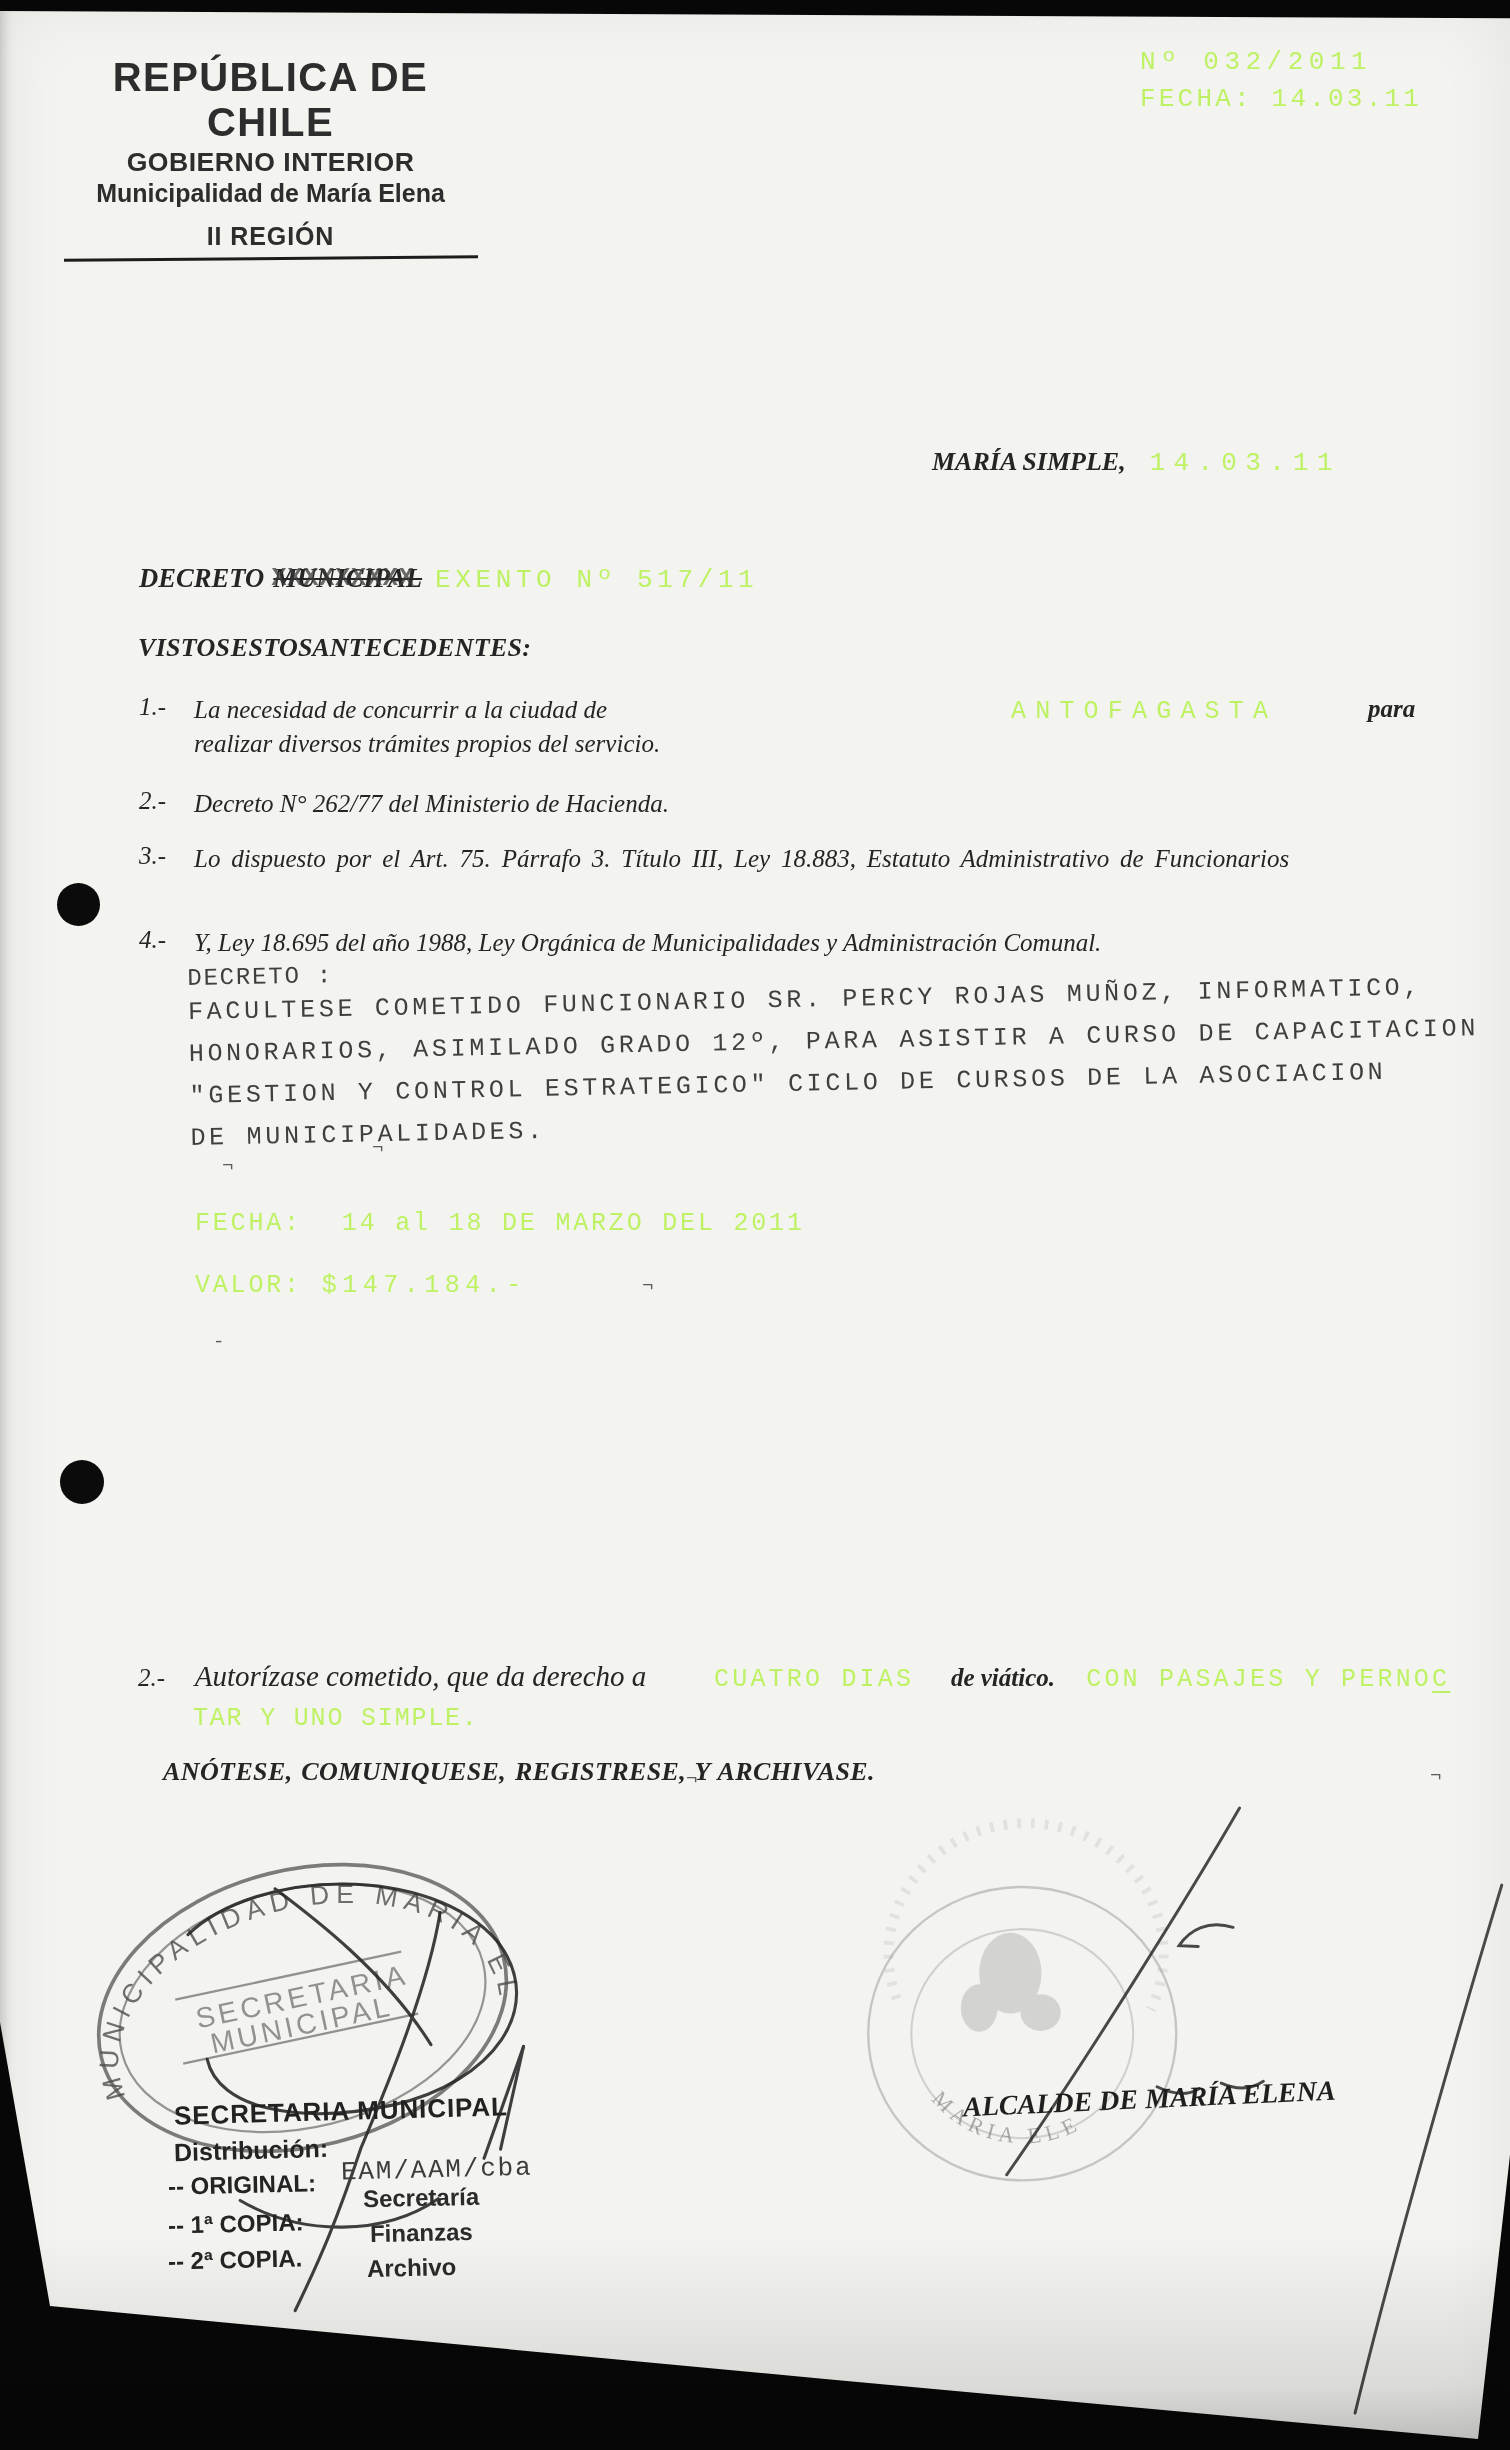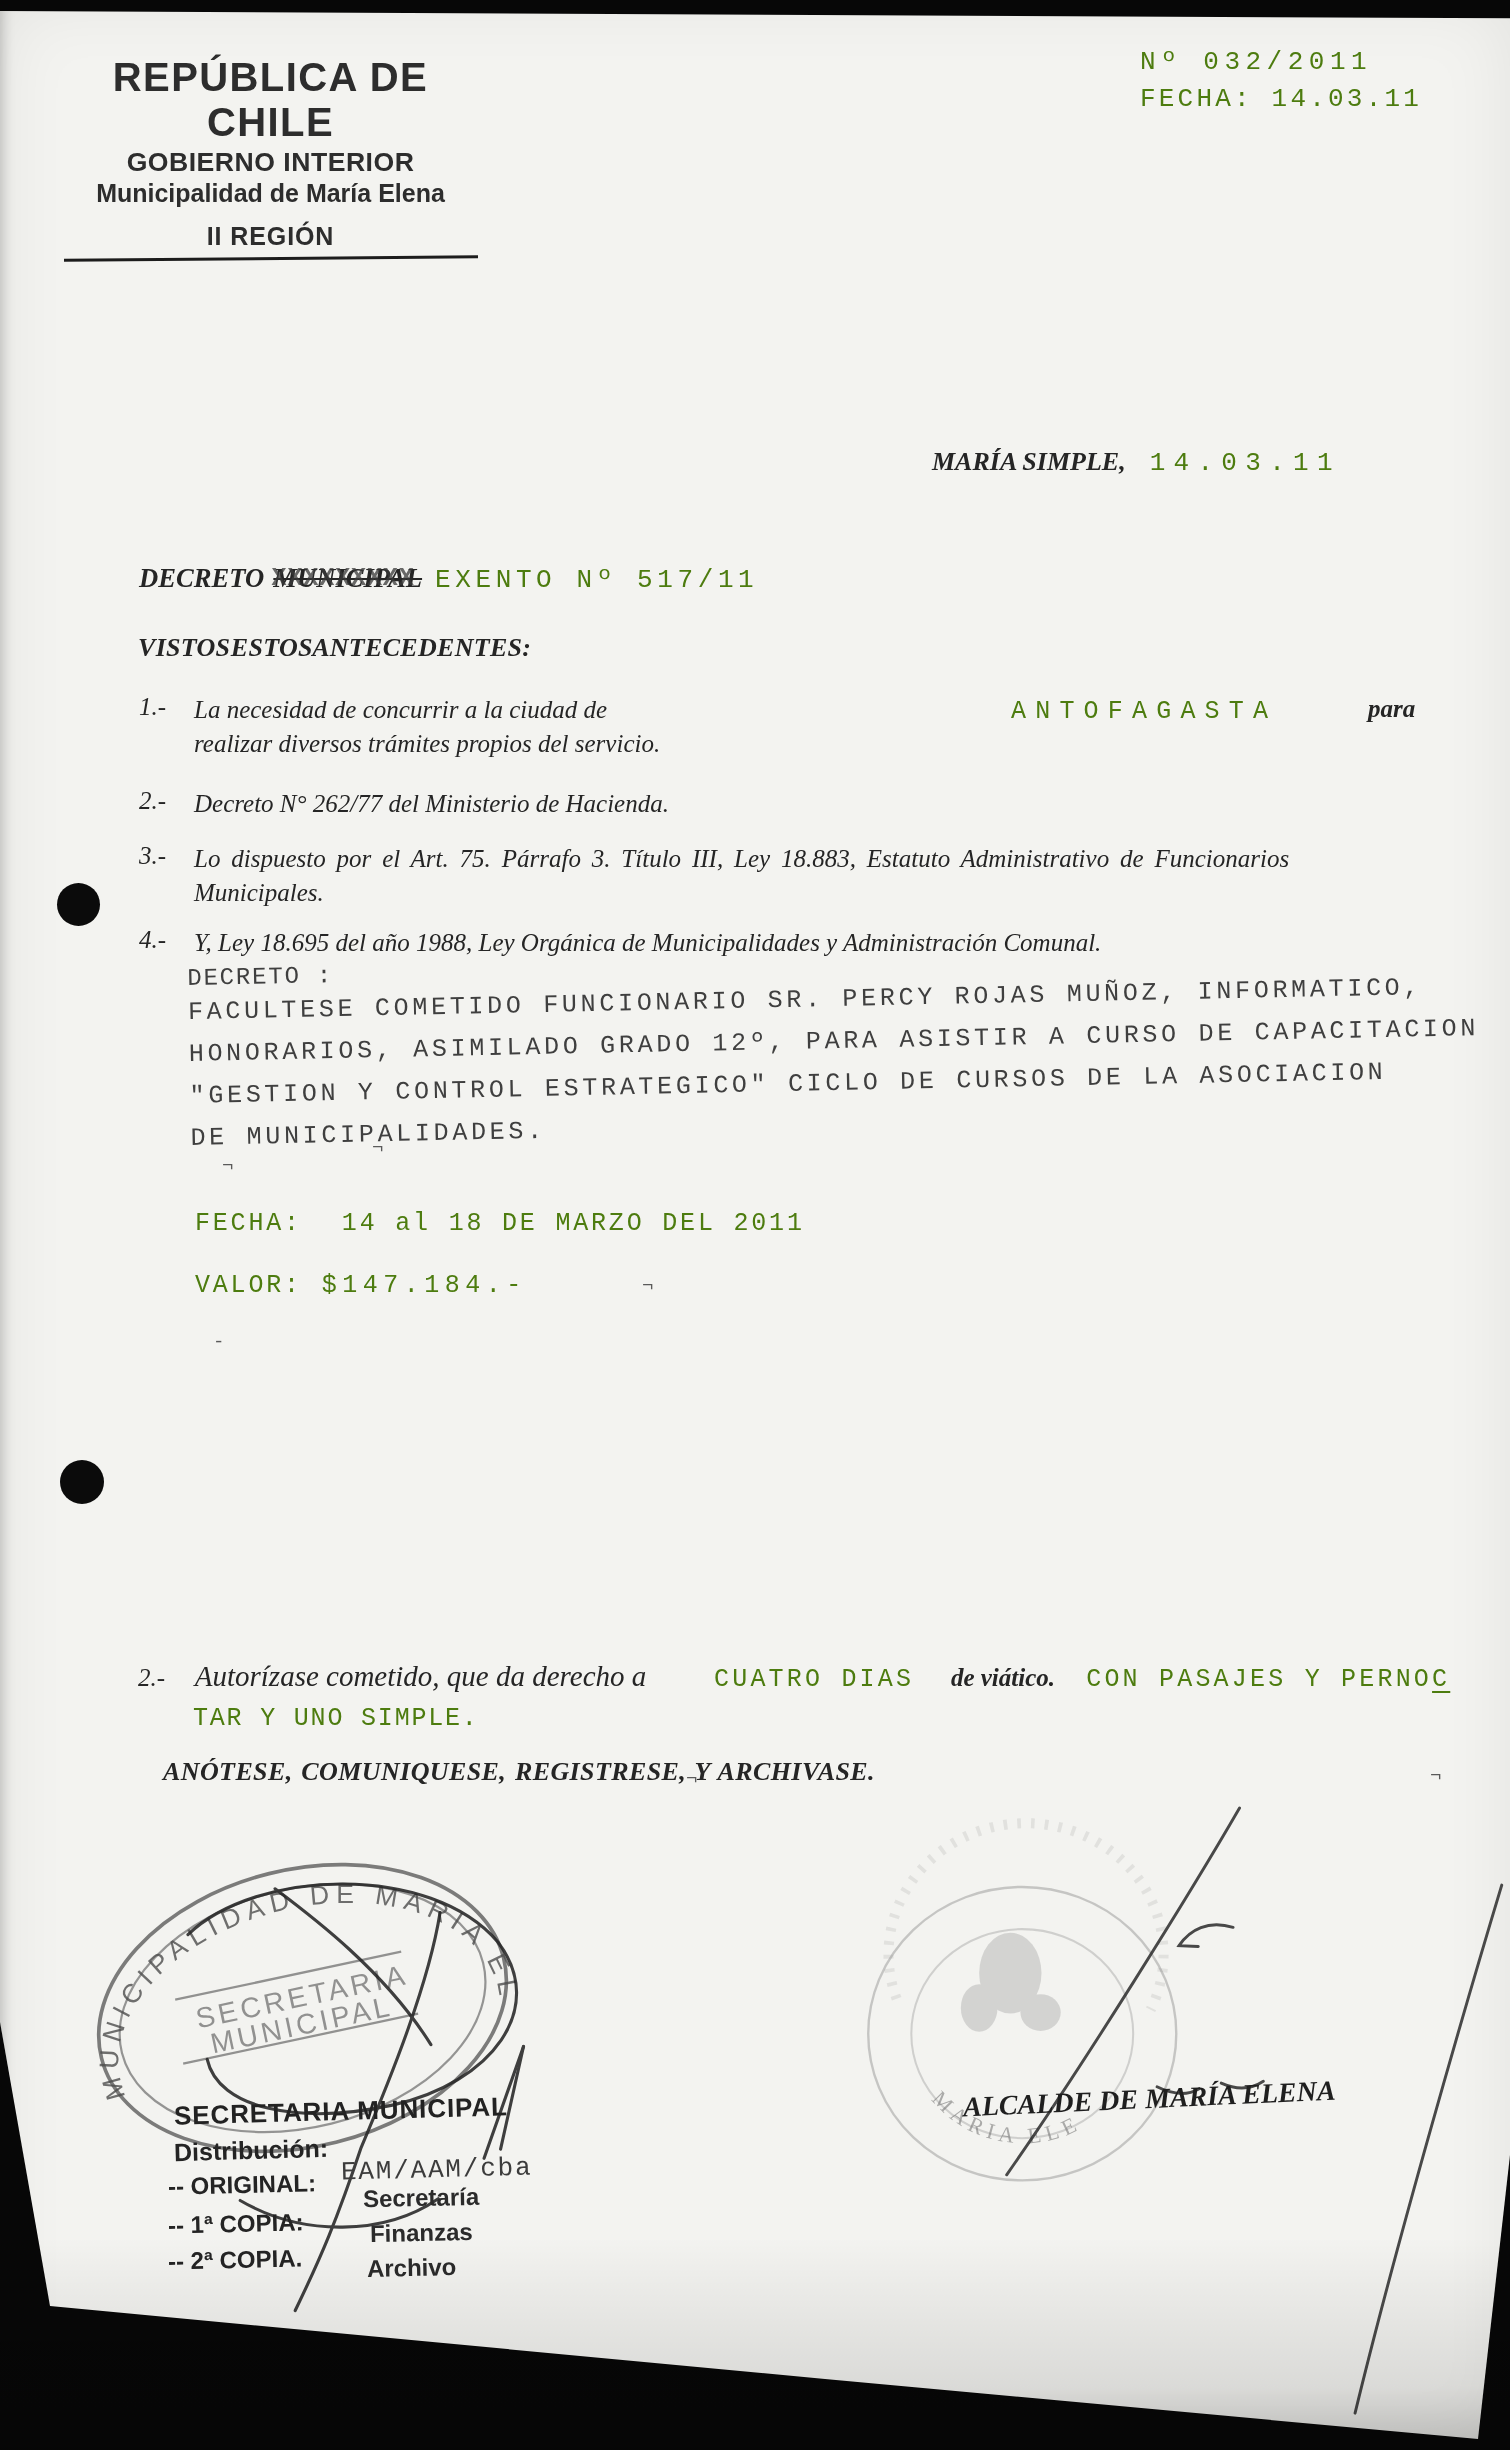--- a/index.html
+++ b/index.html
@@ -7,21 +7,21 @@
           font-family:"Liberation Serif",serif;}
   .page{position:absolute;inset:0;
         background:radial-gradient(ellipse at 55% 38%, #f7f7f4 0%, #f3f3f0 55%, #ececе8 100%);
         background-color:#f3f3f0;
         clip-path:polygon(0 11px,100% 18.3px,100% 2155px,1478px 2439px,825px 2379px,50px 2306px,0 2022px);
         box-shadow:inset 0 0 73px rgba(0,0,0,.07), inset 9.2px 0 13px -7.3px rgba(0,0,0,.22);}
   .shade-bottom{position:absolute;left:0;right:0;top:2237px;height:213px;pointer-events:none;
         background:linear-gradient(to bottom, rgba(0,0,0,0) 0%, rgba(0,0,0,.10) 70%, rgba(0,0,0,.22) 100%);}
   .abs{position:absolute;}
   .sans{font-family:"Liberation Sans",sans-serif;}
-  .mono{font-family:"Liberation Mono",monospace;color:#4d7c0f;}
+  .mono{font-family:"Liberation Mono",monospace;color:#bef264;}
   .ital{font-family:"Liberation Serif",serif;font-style:italic;color:#252525;}
   .bold{font-weight:bold;}
   
   .letterhead{left:53px;top:55px;width:435px;text-align:center;color:#2d2d2d;}
   .lh1{font-size:40px;font-weight:bold;letter-spacing:1.4px;font-family:"Liberation Sans",sans-serif;}
   .lh2{font-size:26.6px;font-weight:bold;letter-spacing:0.5px;font-family:"Liberation Sans",sans-serif;margin-top:1.8px;}
   .lh3{font-size:25px;font-weight:bold;font-family:"Liberation Sans",sans-serif;margin-top:1px;text-align:center;}
   .lh4{font-size:25px;font-weight:bold;letter-spacing:0.9px;font-family:"Liberation Sans",sans-serif;margin-top:14px;}
   .lh-rule{width:414px;height:0;border-top:3.2px solid #1c1c1c;margin:6.4px auto 0 auto;transform:rotate(-.5deg);}
   
@@ -106,21 +106,20 @@
   </div>
   <div class="abs mono" style="left:1011px;top:697px;font-size:25px;letter-spacing:9.2px;">ANTOFAGASTA</div>
   <div class="abs ital bold" style="left:1368px;top:695px;font-size:25px;">para</div>
 
   <div class="abs ital itemnum" style="left:139px;top:787px;">2.-</div>
   <div class="abs ital itemtxt" style="left:194px;top:787px;">Decreto N° 262/77 del Ministerio de Hacienda.</div>
 
   <div class="abs ital itemnum" style="left:139px;top:842px;">3.-</div>
   <div class="abs ital itemtxt" style="left:194px;top:842px;">
     <div class="wide">Lo dispuesto por el Art. 75. Párrafo 3. Título III, Ley 18.883, Estatuto Administrativo de Funcionarios</div>
-    <div>Municipales.</div>
   </div>
 
   <div class="abs ital itemnum" style="left:139px;top:926px;">4.-</div>
   <div class="abs ital itemtxt" style="left:194px;top:926px;">Y, Ley 18.695 del año 1988, Ley Orgánica de Municipalidades y Administración Comunal.</div>
 
   <div class="abs decreto-block">
     <div class="decreto-label">DECRETO :</div>
     <div class="decreto-line">FACULTESE COMETIDO FUNCIONARIO SR. PERCY ROJAS MUÑOZ, INFORMATICO,</div>
     <div class="decreto-line">HONORARIOS, ASIMILADO GRADO 12º, PARA ASISTIR A CURSO DE CAPACITACION</div>
     <div class="decreto-line">"GESTION Y CONTROL ESTRATEGICO" CICLO DE CURSOS DE LA ASOCIACION</div>

